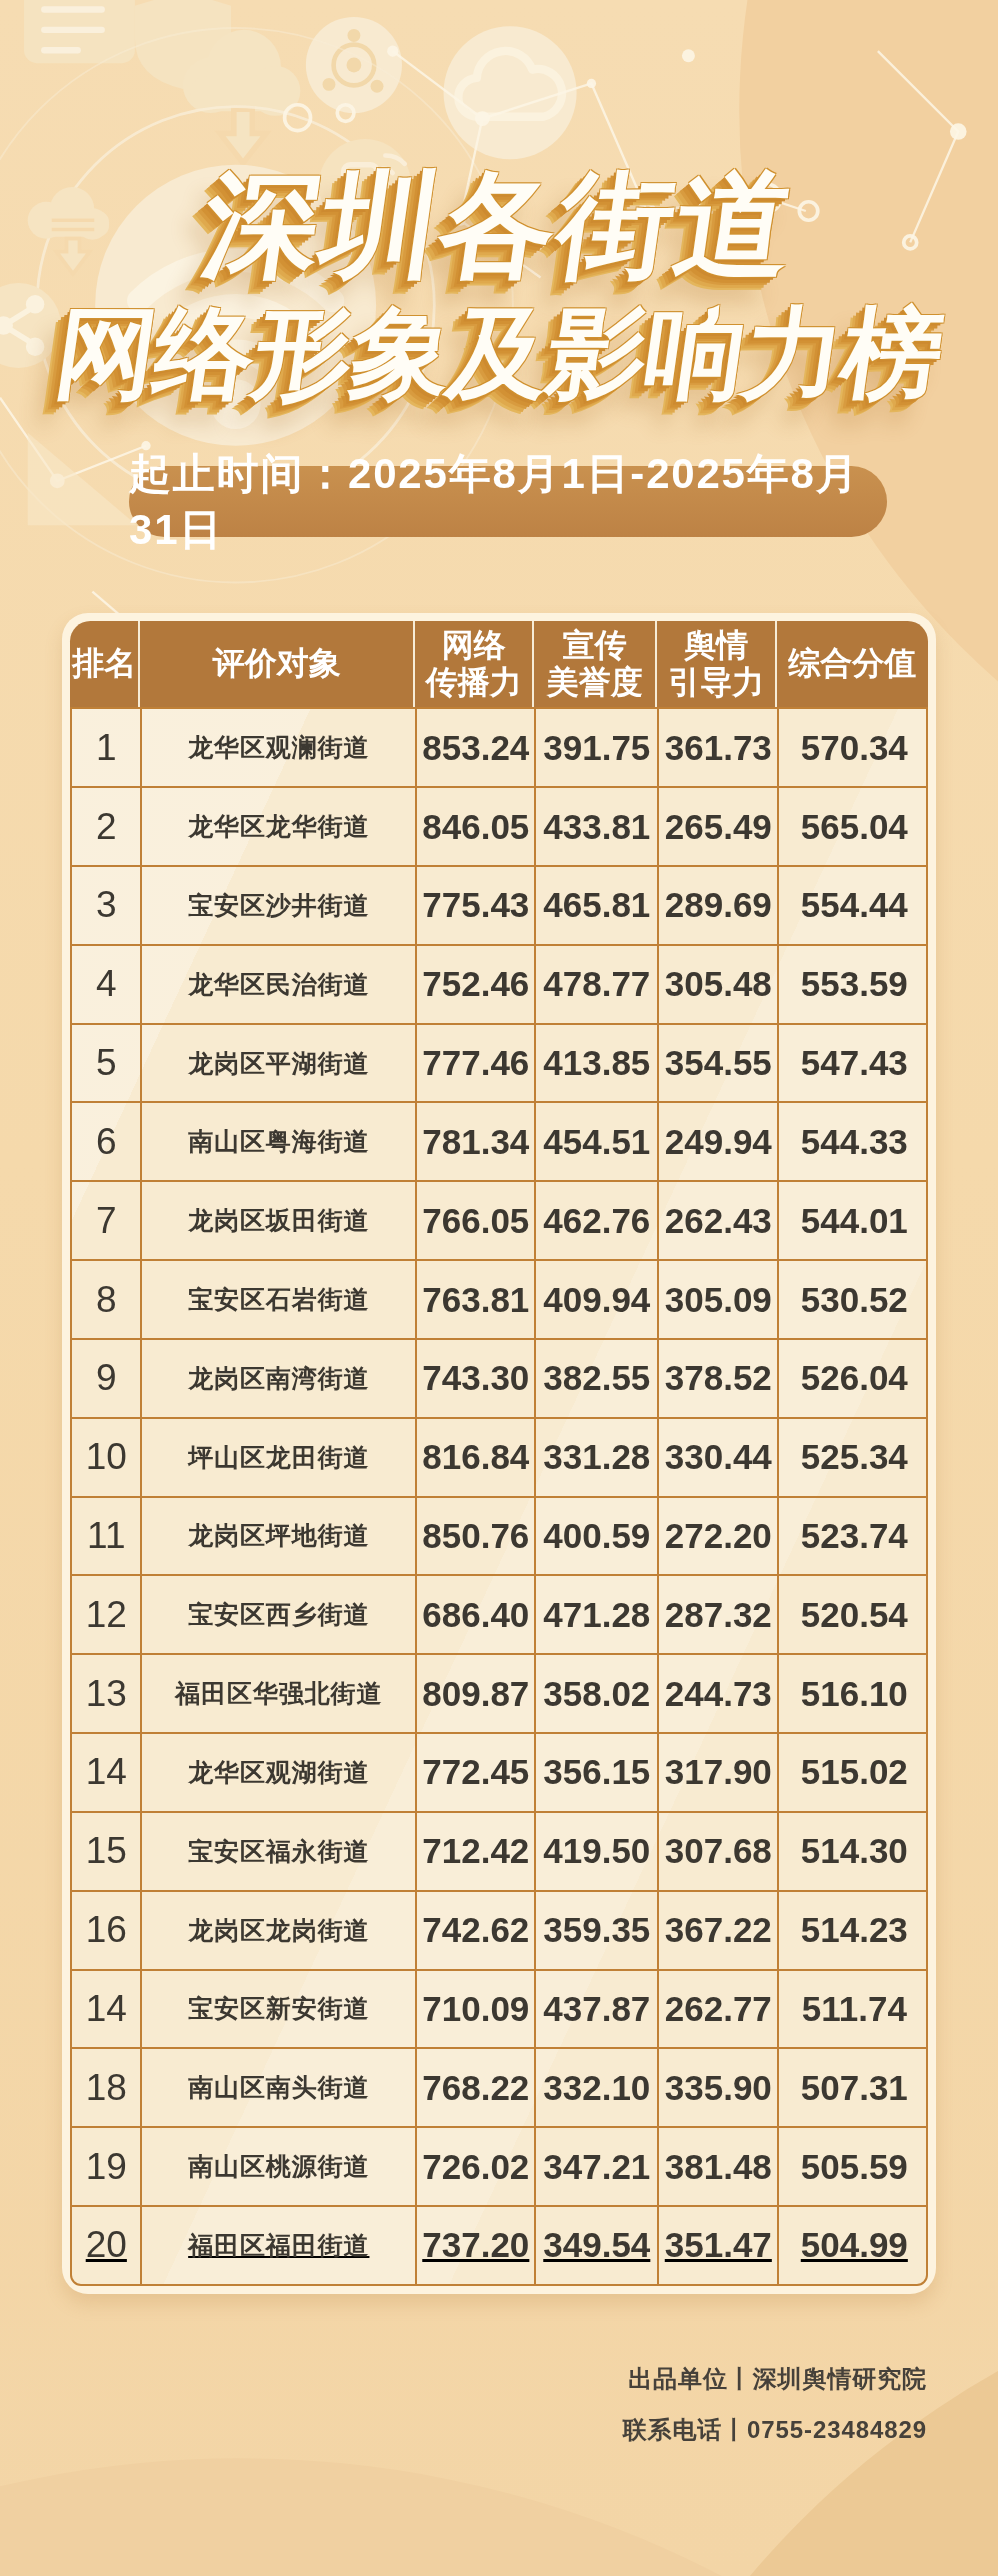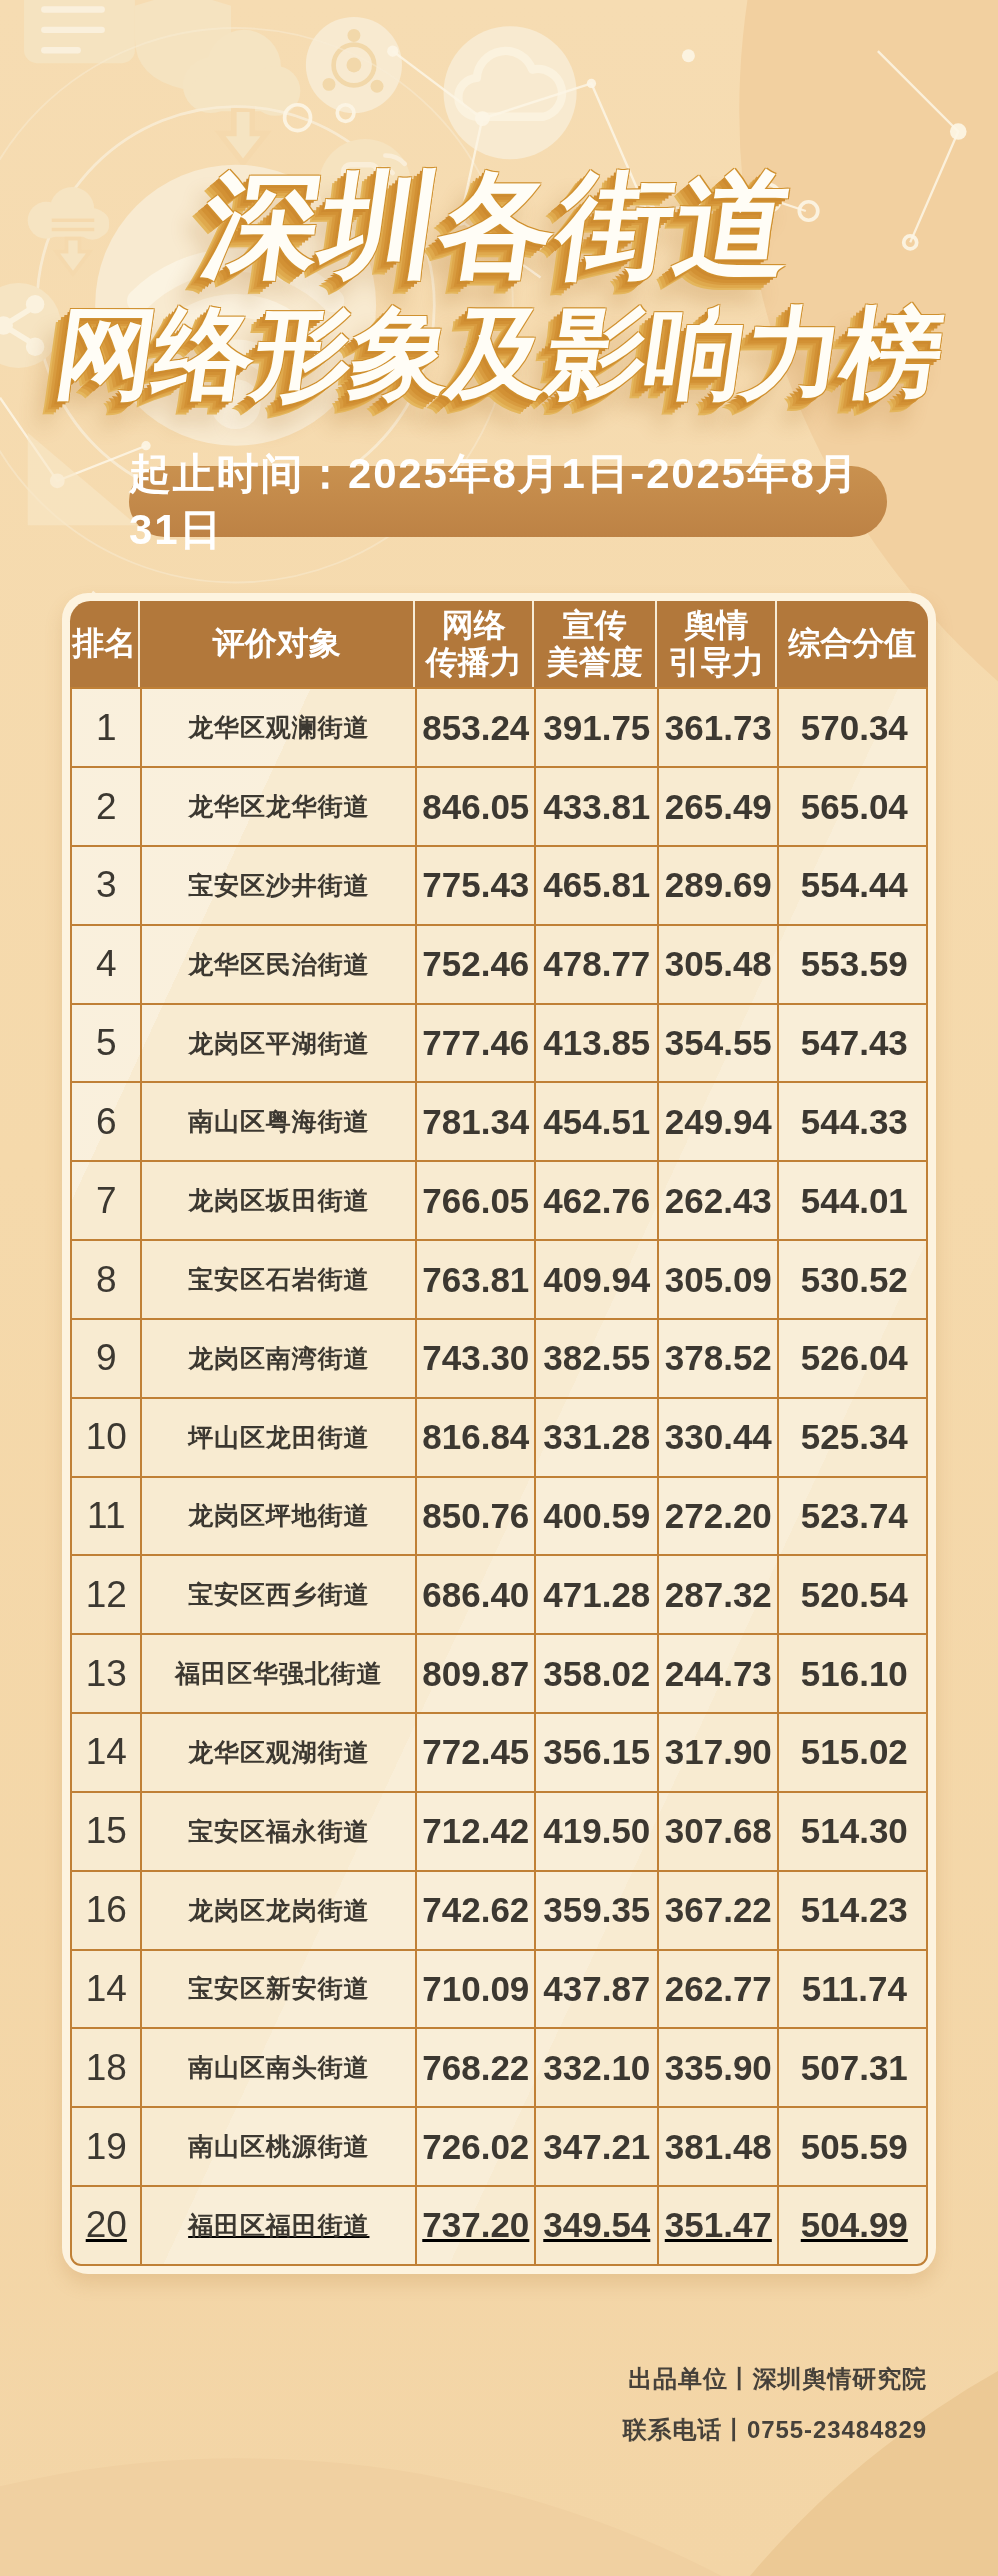--- a/index.html
+++ b/index.html
@@ -24,21 +24,21 @@
   .title-2{font-size:100px;margin-top:15px;letter-spacing:-1.8px;}
   
   .date-pill{
     position:absolute;left:129px;top:466px;width:758px;height:71px;z-index:2;
     background:linear-gradient(180deg,#c9914f,#bd8245);border-radius:37px;
     display:flex;align-items:center;justify-content:center;
   }
   .date-pill span{color:#ffffff;font-size:42px;font-weight:700;letter-spacing:1.8px;}
   
   .card{
-    position:absolute;left:62px;top:593px;width:874px;height:1681px;z-index:2;
+    position:absolute;left:62px;top:613px;width:874px;height:1681px;z-index:2;
     background:#fdf3df;border-radius:26px;padding:8.3px;box-sizing:border-box;
     box-shadow:0 9.2px 18.5px rgba(172,112,46,.18);
   }
   .thead,.tr{display:grid;grid-template-columns:70px 275px 119px 123px 120px 150px;}
   .thead{
     height:86px;background:#b2783b;border-radius:20.3px 20.3px 0 0;overflow:hidden;
   }
   .th{
     display:flex;align-items:center;justify-content:center;text-align:center;
     color:#ffffff;font-weight:700;font-size:32px;line-height:1.18;

